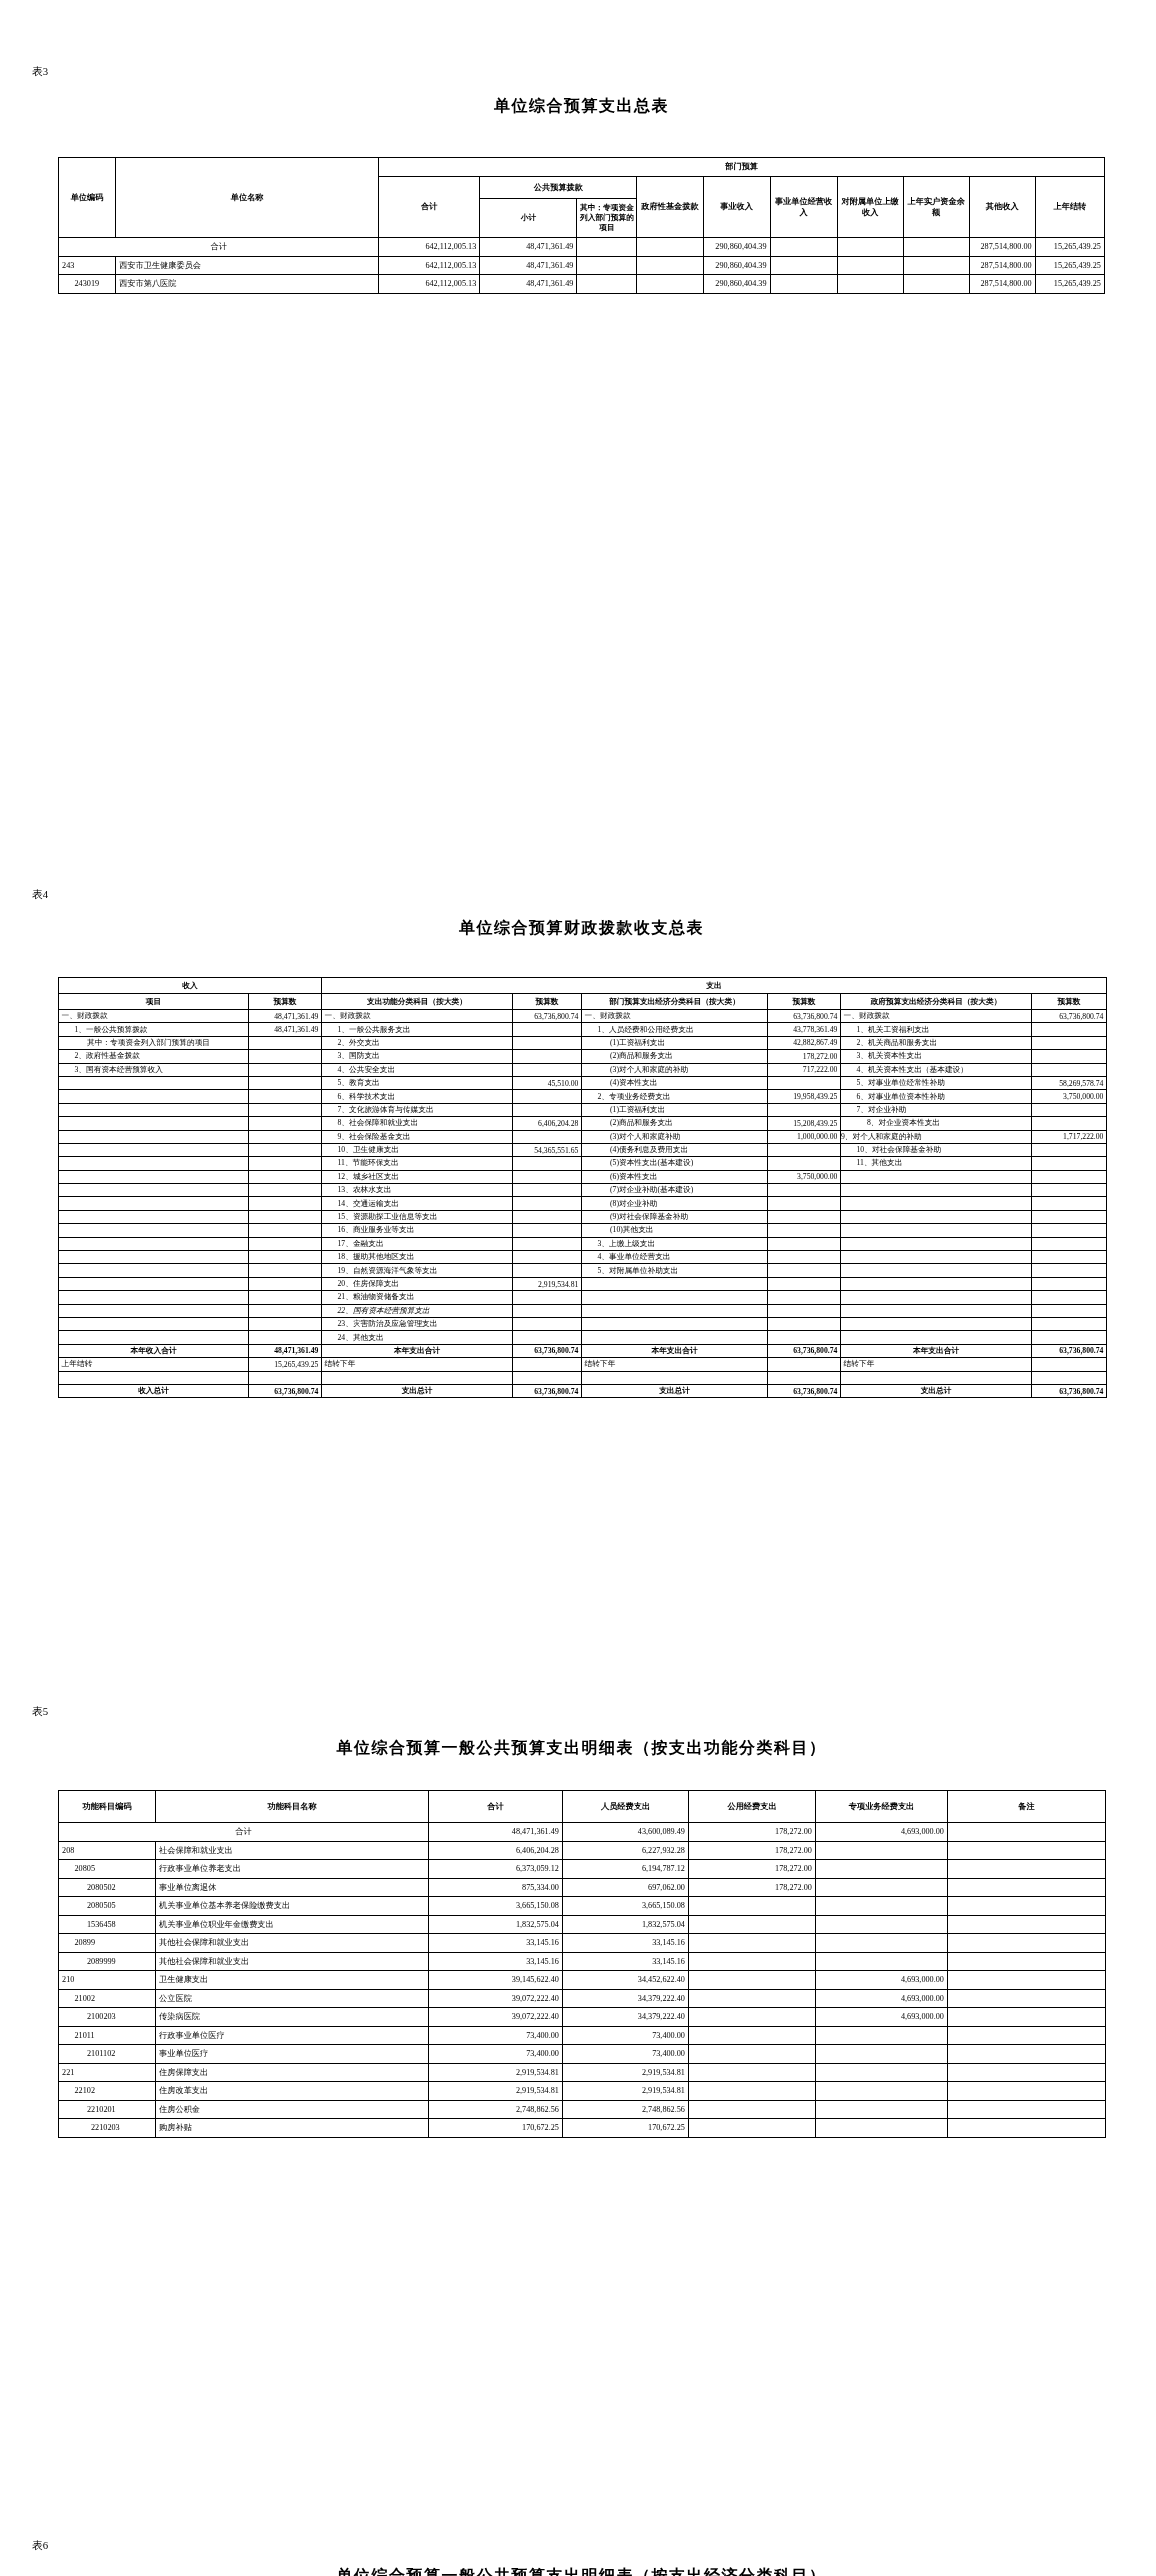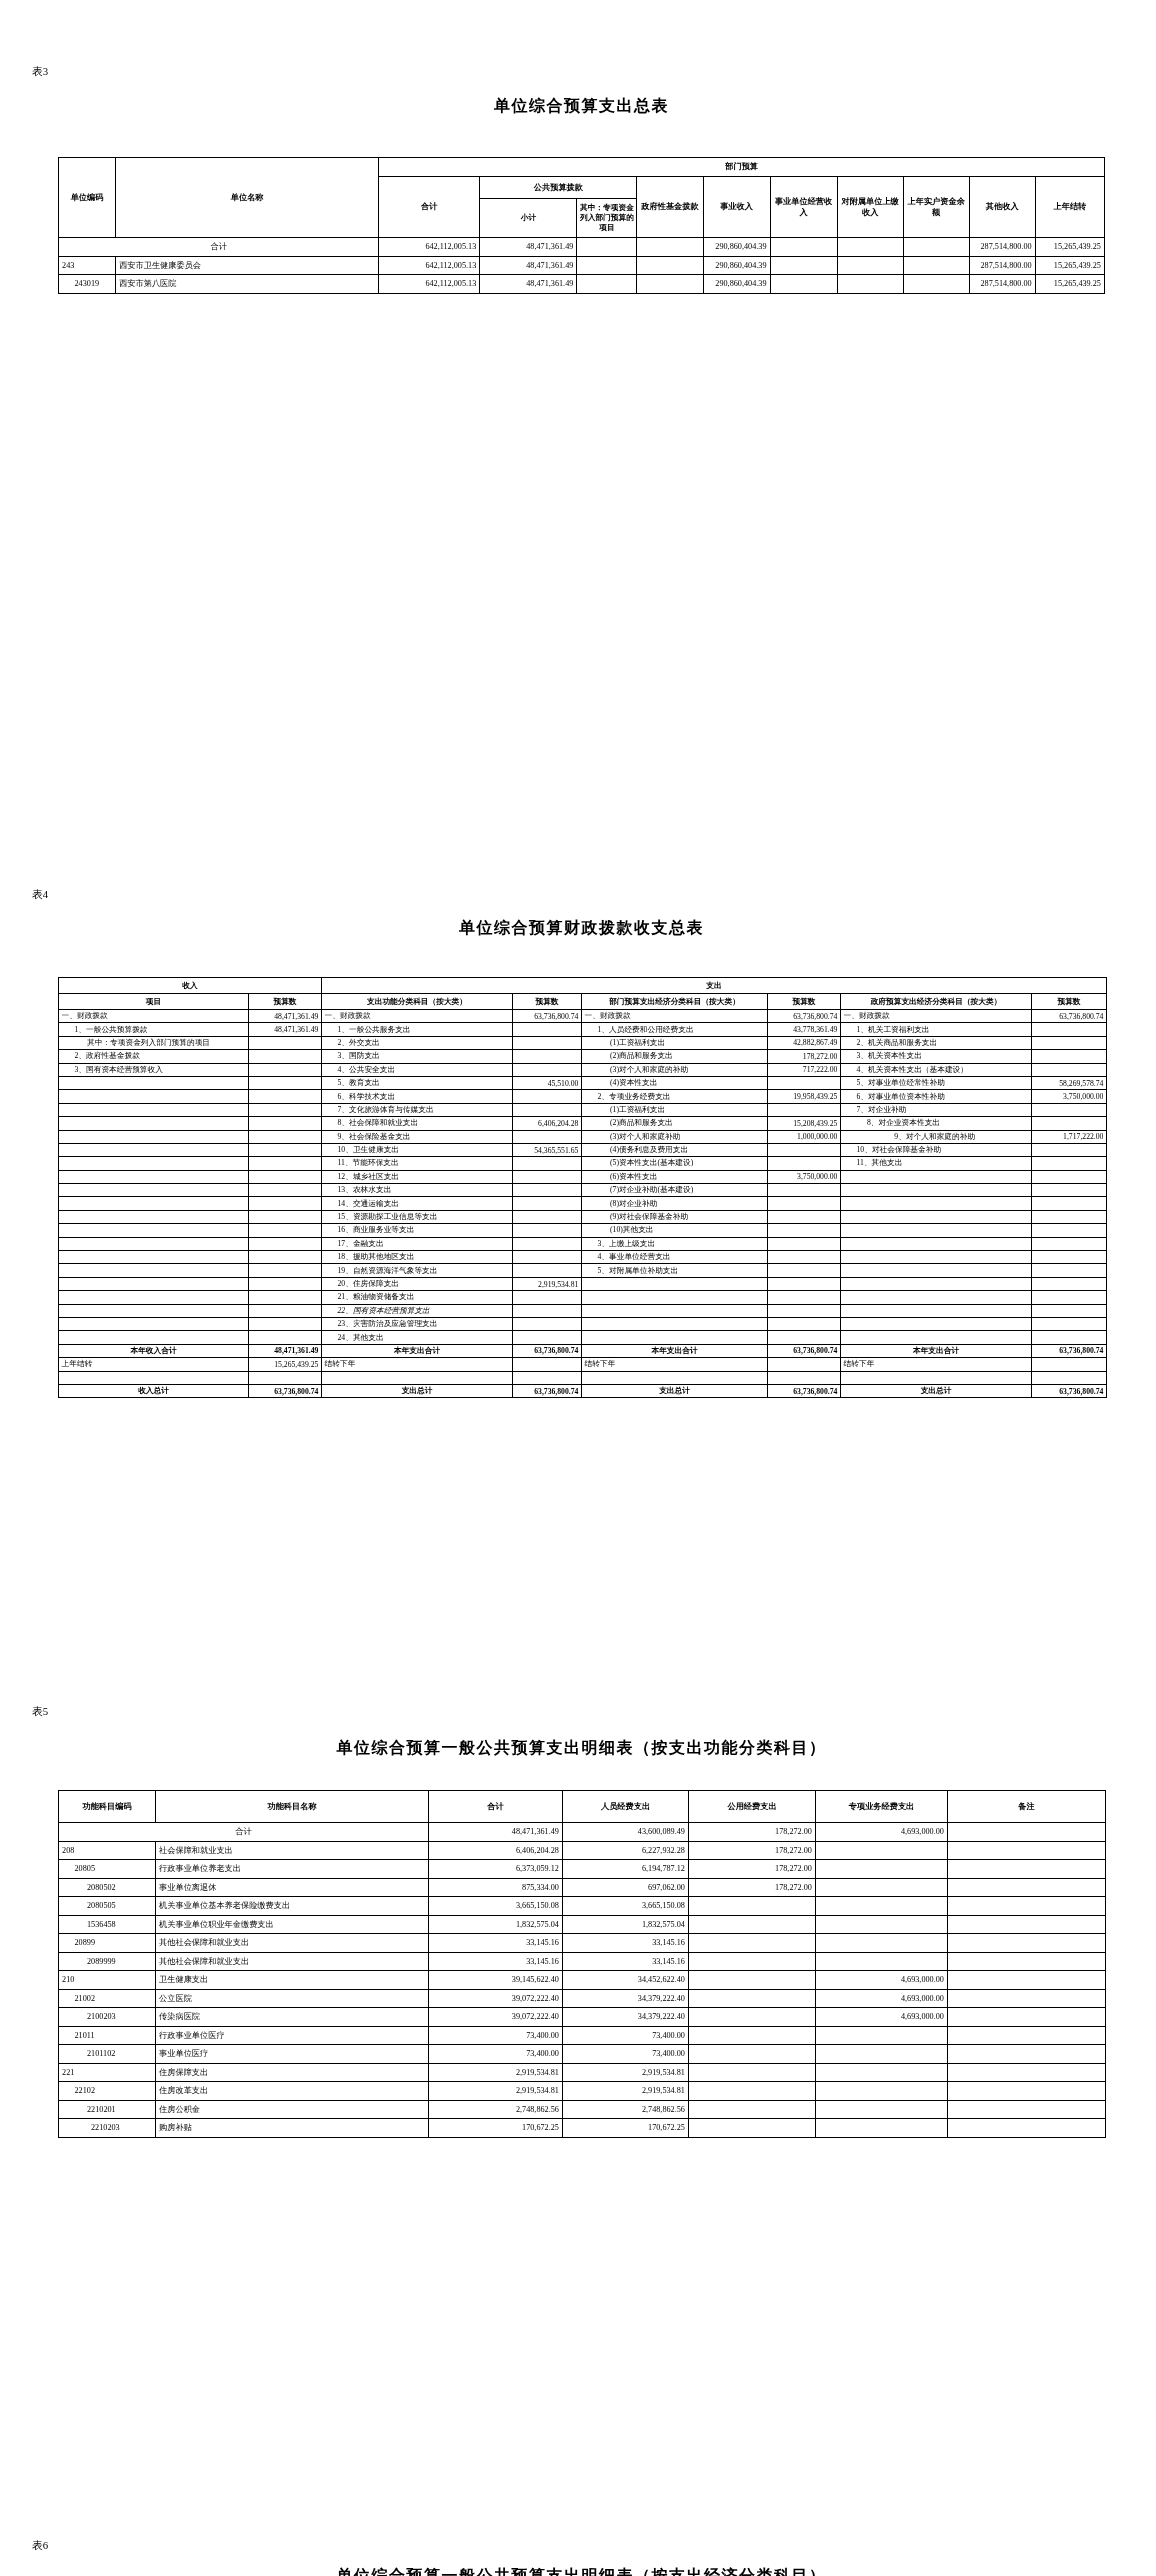--- a/index.html
+++ b/index.html
@@ -236,21 +236,21 @@
           <td class="al-l" style="padding-left: 26px;">8、对企业资本性支出</td>
           <td class="al-r"></td>
         </tr>
         <tr>
           <td class="al-l"></td>
           <td class="al-r"></td>
           <td class="al-l" style="padding-left: 15.5px;">9、社会保险基金支出</td>
           <td class="al-r"></td>
           <td class="al-l" style="padding-left: 28px;">(3)对个人和家庭补助</td>
           <td class="al-r">1,000,000.00</td>
-          <td class="al-l" style="padding-left: 0; text-align: center;">9、对个人和家庭的补助</td>
+          <td class="al-l" style="padding-left: 0;">9、对个人和家庭的补助</td>
           <td class="al-r">1,717,222.00</td>
         </tr>
         <tr>
           <td class="al-l"></td>
           <td class="al-r"></td>
           <td class="al-l" style="padding-left: 15.5px;">10、卫生健康支出</td>
           <td class="al-r">54,365,551.65</td>
           <td class="al-l" style="padding-left: 28px;">(4)债务利息及费用支出</td>
           <td class="al-r"></td>
           <td class="al-l" style="padding-left: 15.5px;">10、对社会保障基金补助</td>

